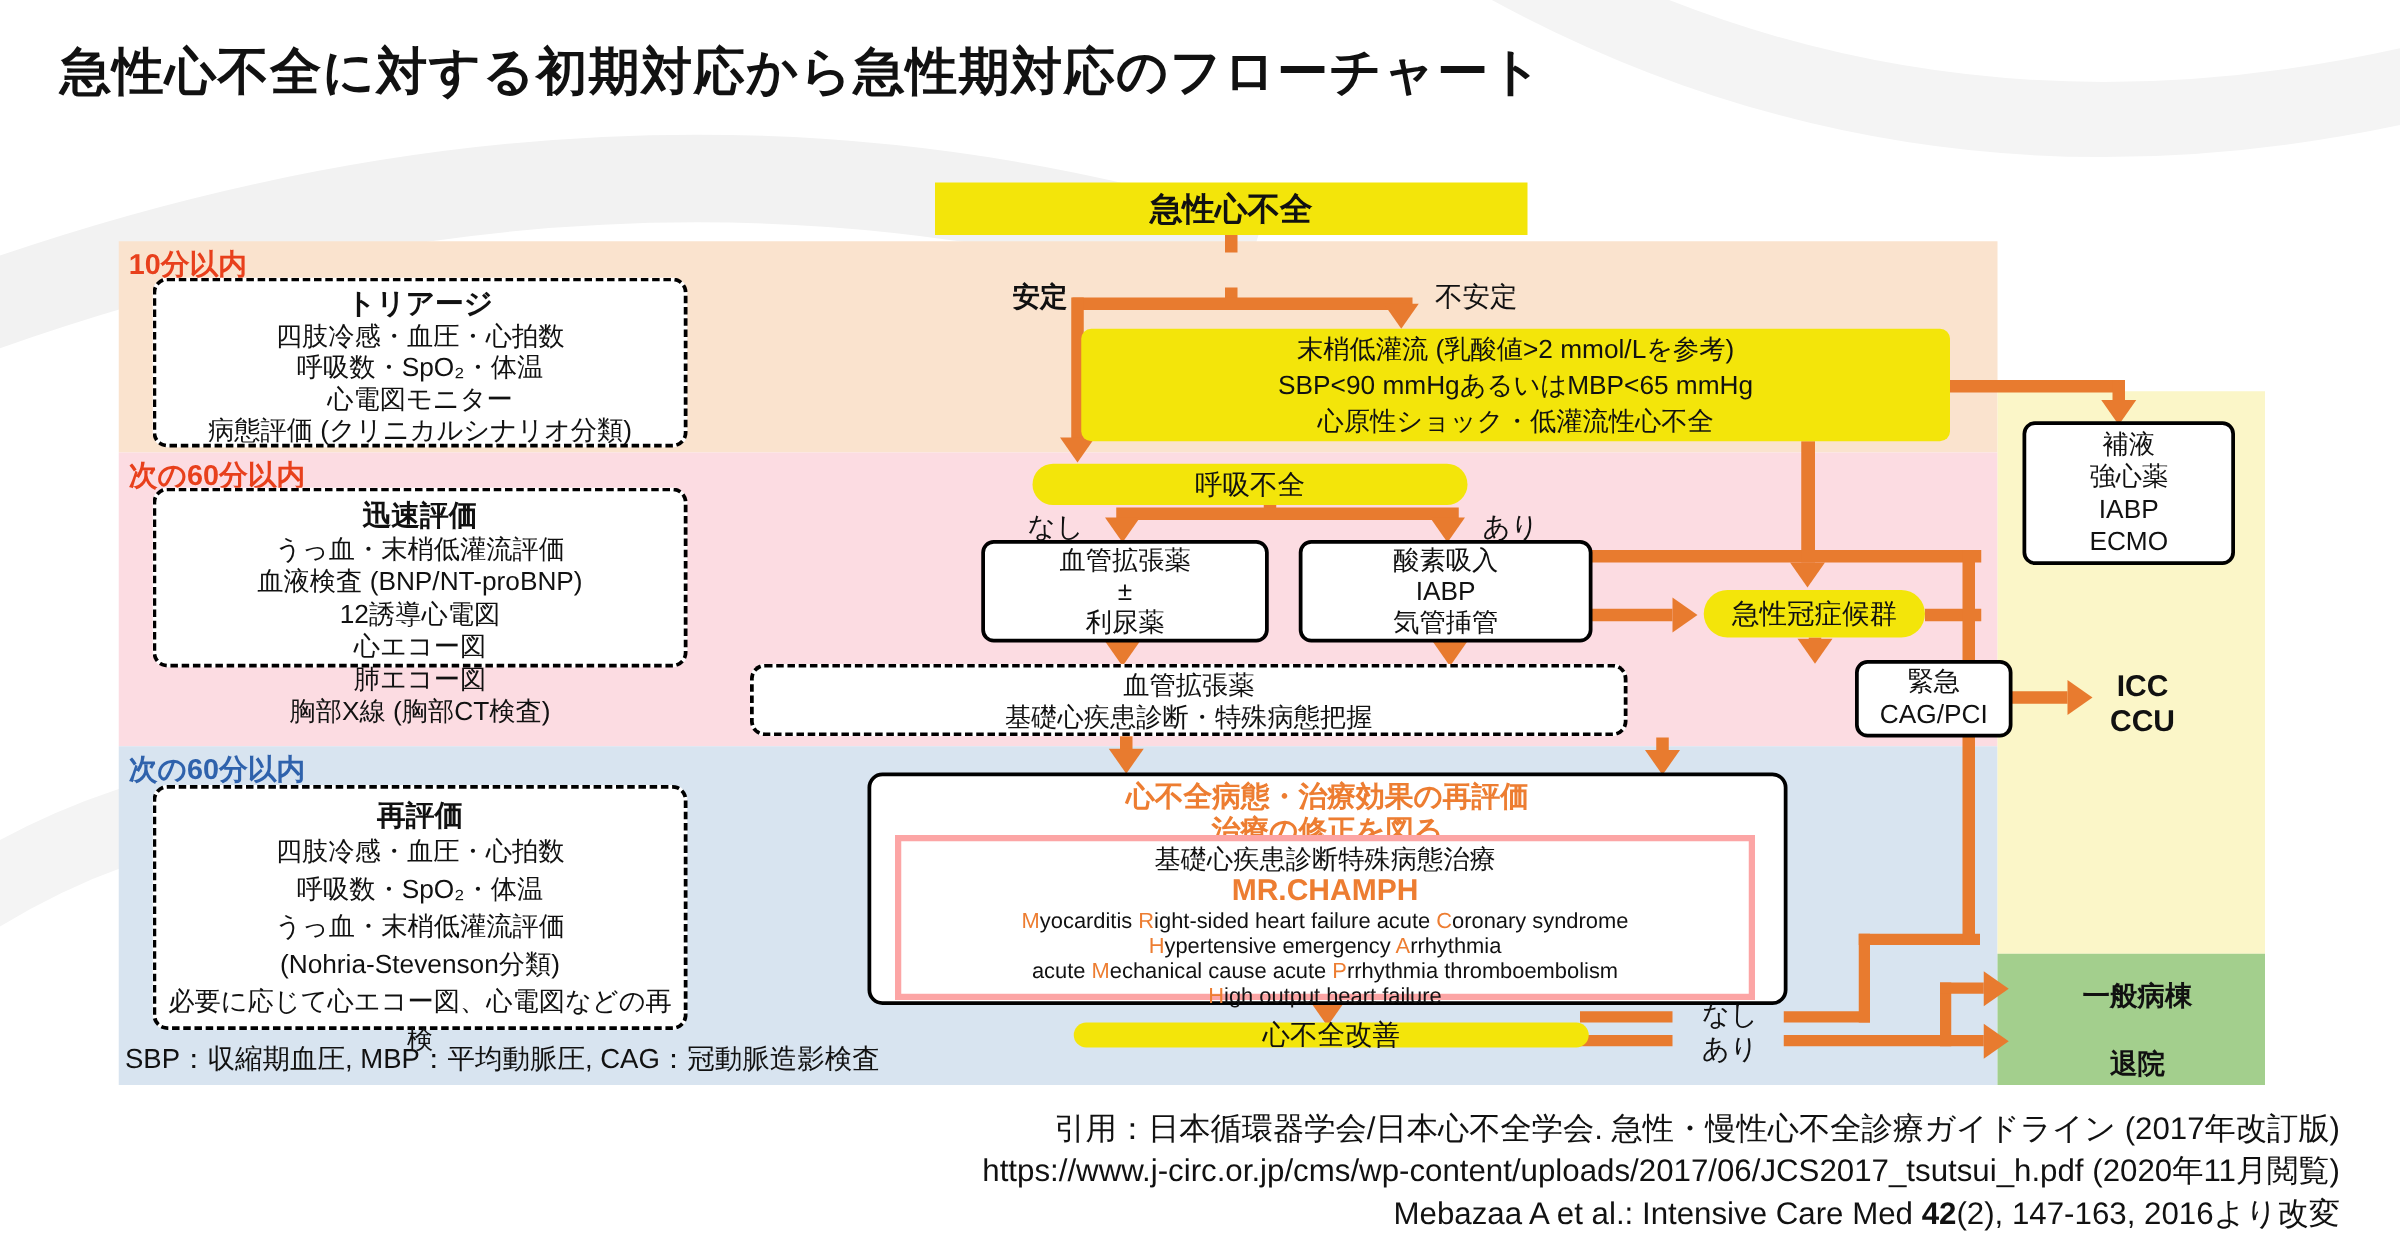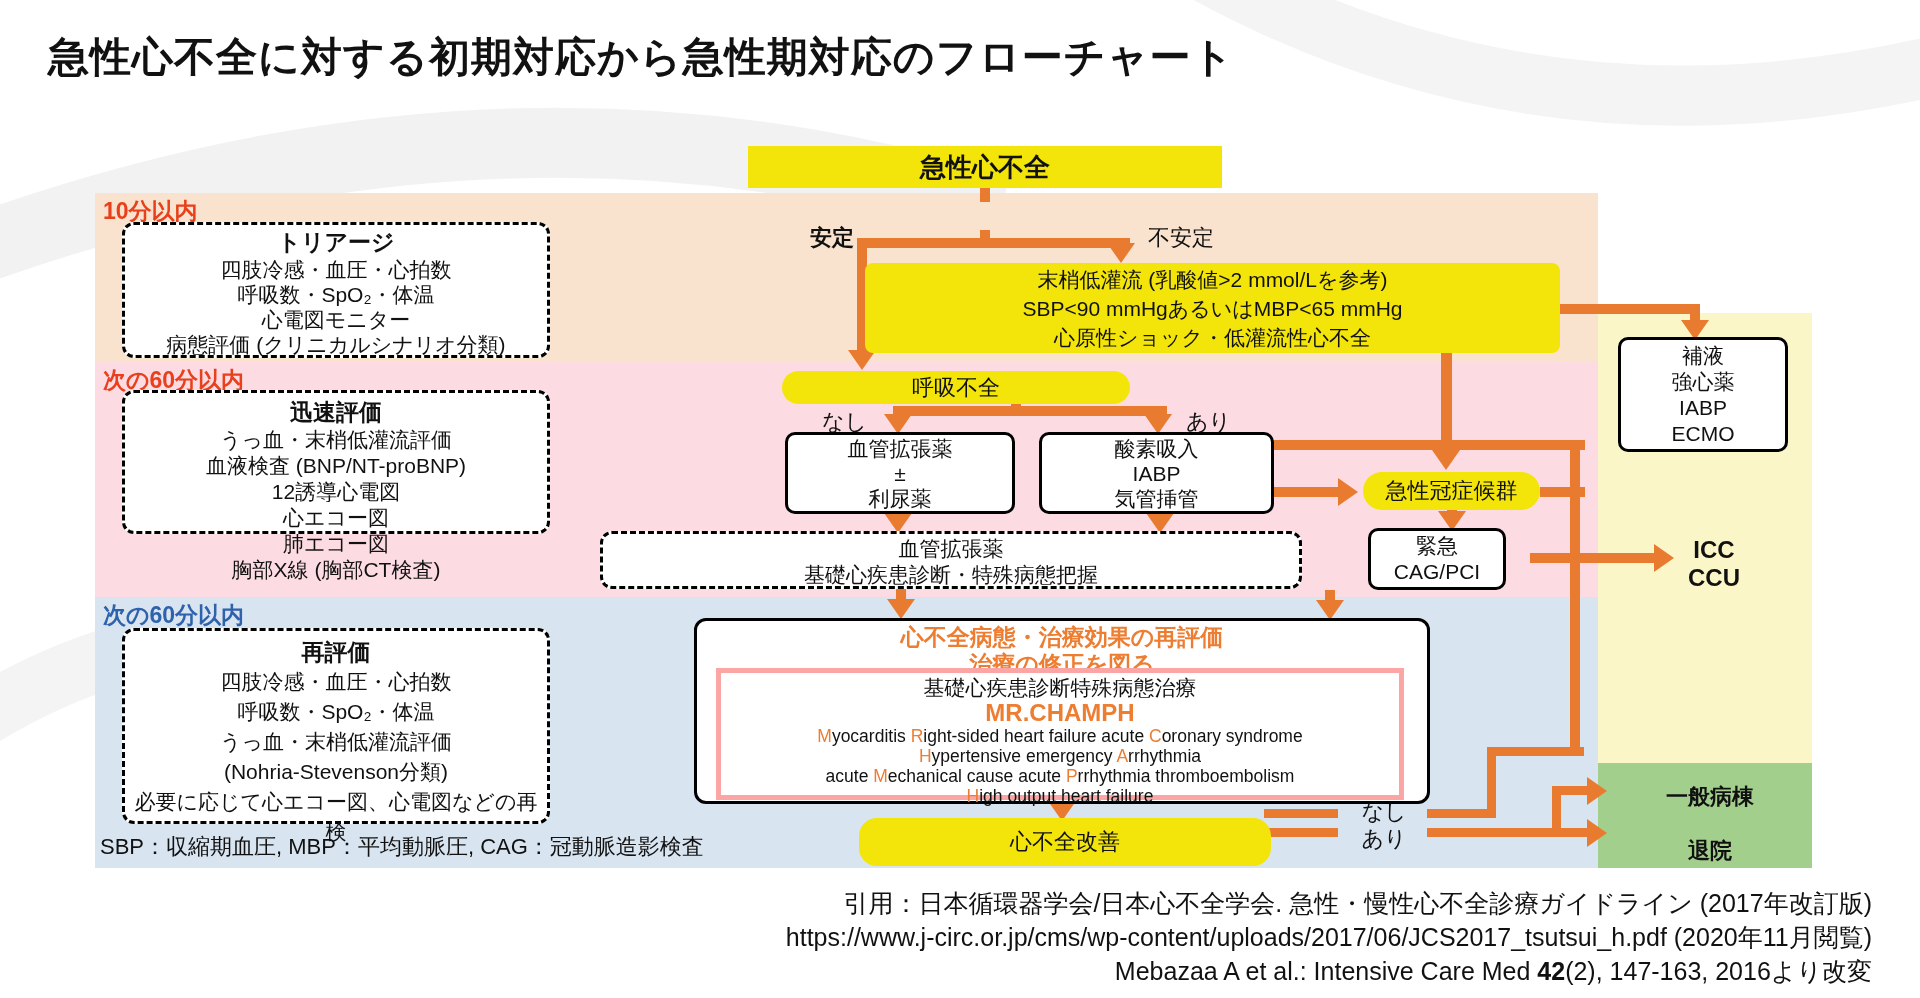--- a/index.html
+++ b/index.html
@@ -111,21 +111,21 @@
 
   <div class="abs lbl" style="left:770px;top:226px;width:84px;text-align:right;font-weight:bold;">安定</div>
   <div class="abs lbl" style="left:1148px;top:226px;width:120px;">不安定</div>
 
   <div class="ybox" style="left:865px;top:263px;width:695px;height:90px;border-radius:8px;font-size:21px;line-height:29px;">
     <div>末梢低灌流 (乳酸値&gt;2 mmol/Lを参考)</div>
     <div>SBP&lt;90 mmHgあるいはMBP&lt;65 mmHg</div>
     <div>心原性ショック・低灌流性心不全</div>
   </div>
 
-  <div class="ybox" style="left:782px;top:371px;width:348px;height:33px;border-radius:17px;font-size:22px;">
+  <div class="ybox" style="left:826px;top:371px;width:348px;height:33px;border-radius:17px;font-size:22px;">
     <span>呼吸不全</span>
   </div>
   <div class="abs lbl" style="left:822px;top:410px;width:60px;">なし</div>
   <div class="abs lbl" style="left:1186px;top:410px;width:60px;">あり</div>
 
   <div class="wbox" style="left:785px;top:432px;width:230px;height:82px;font-size:21px;line-height:25px;">
     <div>血管拡張薬</div>
     <div>±</div>
     <div>利尿薬</div>
   </div>
@@ -138,21 +138,21 @@
 
   <div class="dashedbox" style="left:600px;top:531px;width:702px;height:58px;font-size:21px;line-height:26px;padding-top:2px;">
     <div>血管拡張薬</div>
     <div>基礎心疾患診断・特殊病態把握</div>
   </div>
 
   <div class="ybox" style="left:1363px;top:472px;width:177px;height:38px;border-radius:19px;font-size:22px;">
     <span>急性冠症候群</span>
   </div>
 
-  <div class="wbox" style="left:1368px;top:528px;width:138px;height:62px;font-size:21px;line-height:26px;">
+  <div class="wbox" style="left:1484px;top:528px;width:126px;height:62px;font-size:21px;line-height:26px;">
     <div>緊急</div>
     <div>CAG/PCI</div>
   </div>
 
   <div class="wbox" style="left:1618px;top:337px;width:170px;height:115px;font-size:21px;line-height:26px;">
     <div>補液</div>
     <div>強心薬</div>
     <div>IABP</div>
     <div>ECMO</div>
   </div>
@@ -170,21 +170,21 @@
   <div class="abs center" style="left:716px;top:668px;width:688px;height:132px;background:#fff;border:5px solid #fca5a5;
        box-sizing:border-box;padding-top:2px;">
     <div style="font-size:21px;line-height:25px;">基礎心疾患診断特殊病態治療</div>
     <div style="font-size:24px;line-height:26px;font-weight:bold;" class="hl">MR.CHAMPH</div>
     <div class="champh-line"><span class="hl">M</span><span>yocarditis </span><span class="hl">R</span><span>ight-sided heart failure acute </span><span class="hl">C</span><span>oronary syndrome</span></div>
     <div class="champh-line"><span class="hl">H</span><span>ypertensive emergency </span><span class="hl">A</span><span>rrhythmia</span></div>
     <div class="champh-line"><span>acute </span><span class="hl">M</span><span>echanical cause acute </span><span class="hl">P</span><span>rrhythmia thromboembolism</span></div>
     <div class="champh-line"><span class="hl">H</span><span>igh output heart failure</span></div>
   </div>
 
-  <div class="ybox" style="left:859px;top:818px;width:412px;height:48px;border-radius:18px;font-size:22px;">
+  <div class="ybox" style="left:859px;top:818px;width:412px;height:20px;border-radius:18px;font-size:22px;">
     <span>心不全改善</span>
   </div>
   <div class="abs lbl center" style="left:1352px;top:800px;width:64px;">なし</div>
   <div class="abs lbl center" style="left:1352px;top:827px;width:64px;">あり</div>
 
   <div class="abs center" style="left:1640px;top:782px;width:140px;font-size:22px;font-weight:bold;">一般病棟</div>
   <div class="abs center" style="left:1640px;top:836px;width:140px;font-size:22px;font-weight:bold;">退院</div>
 
   <div class="dashedbox" style="left:122px;top:222px;width:428px;height:136px;padding-top:2px;">
     <div class="boxtitle">トリアージ</div>

